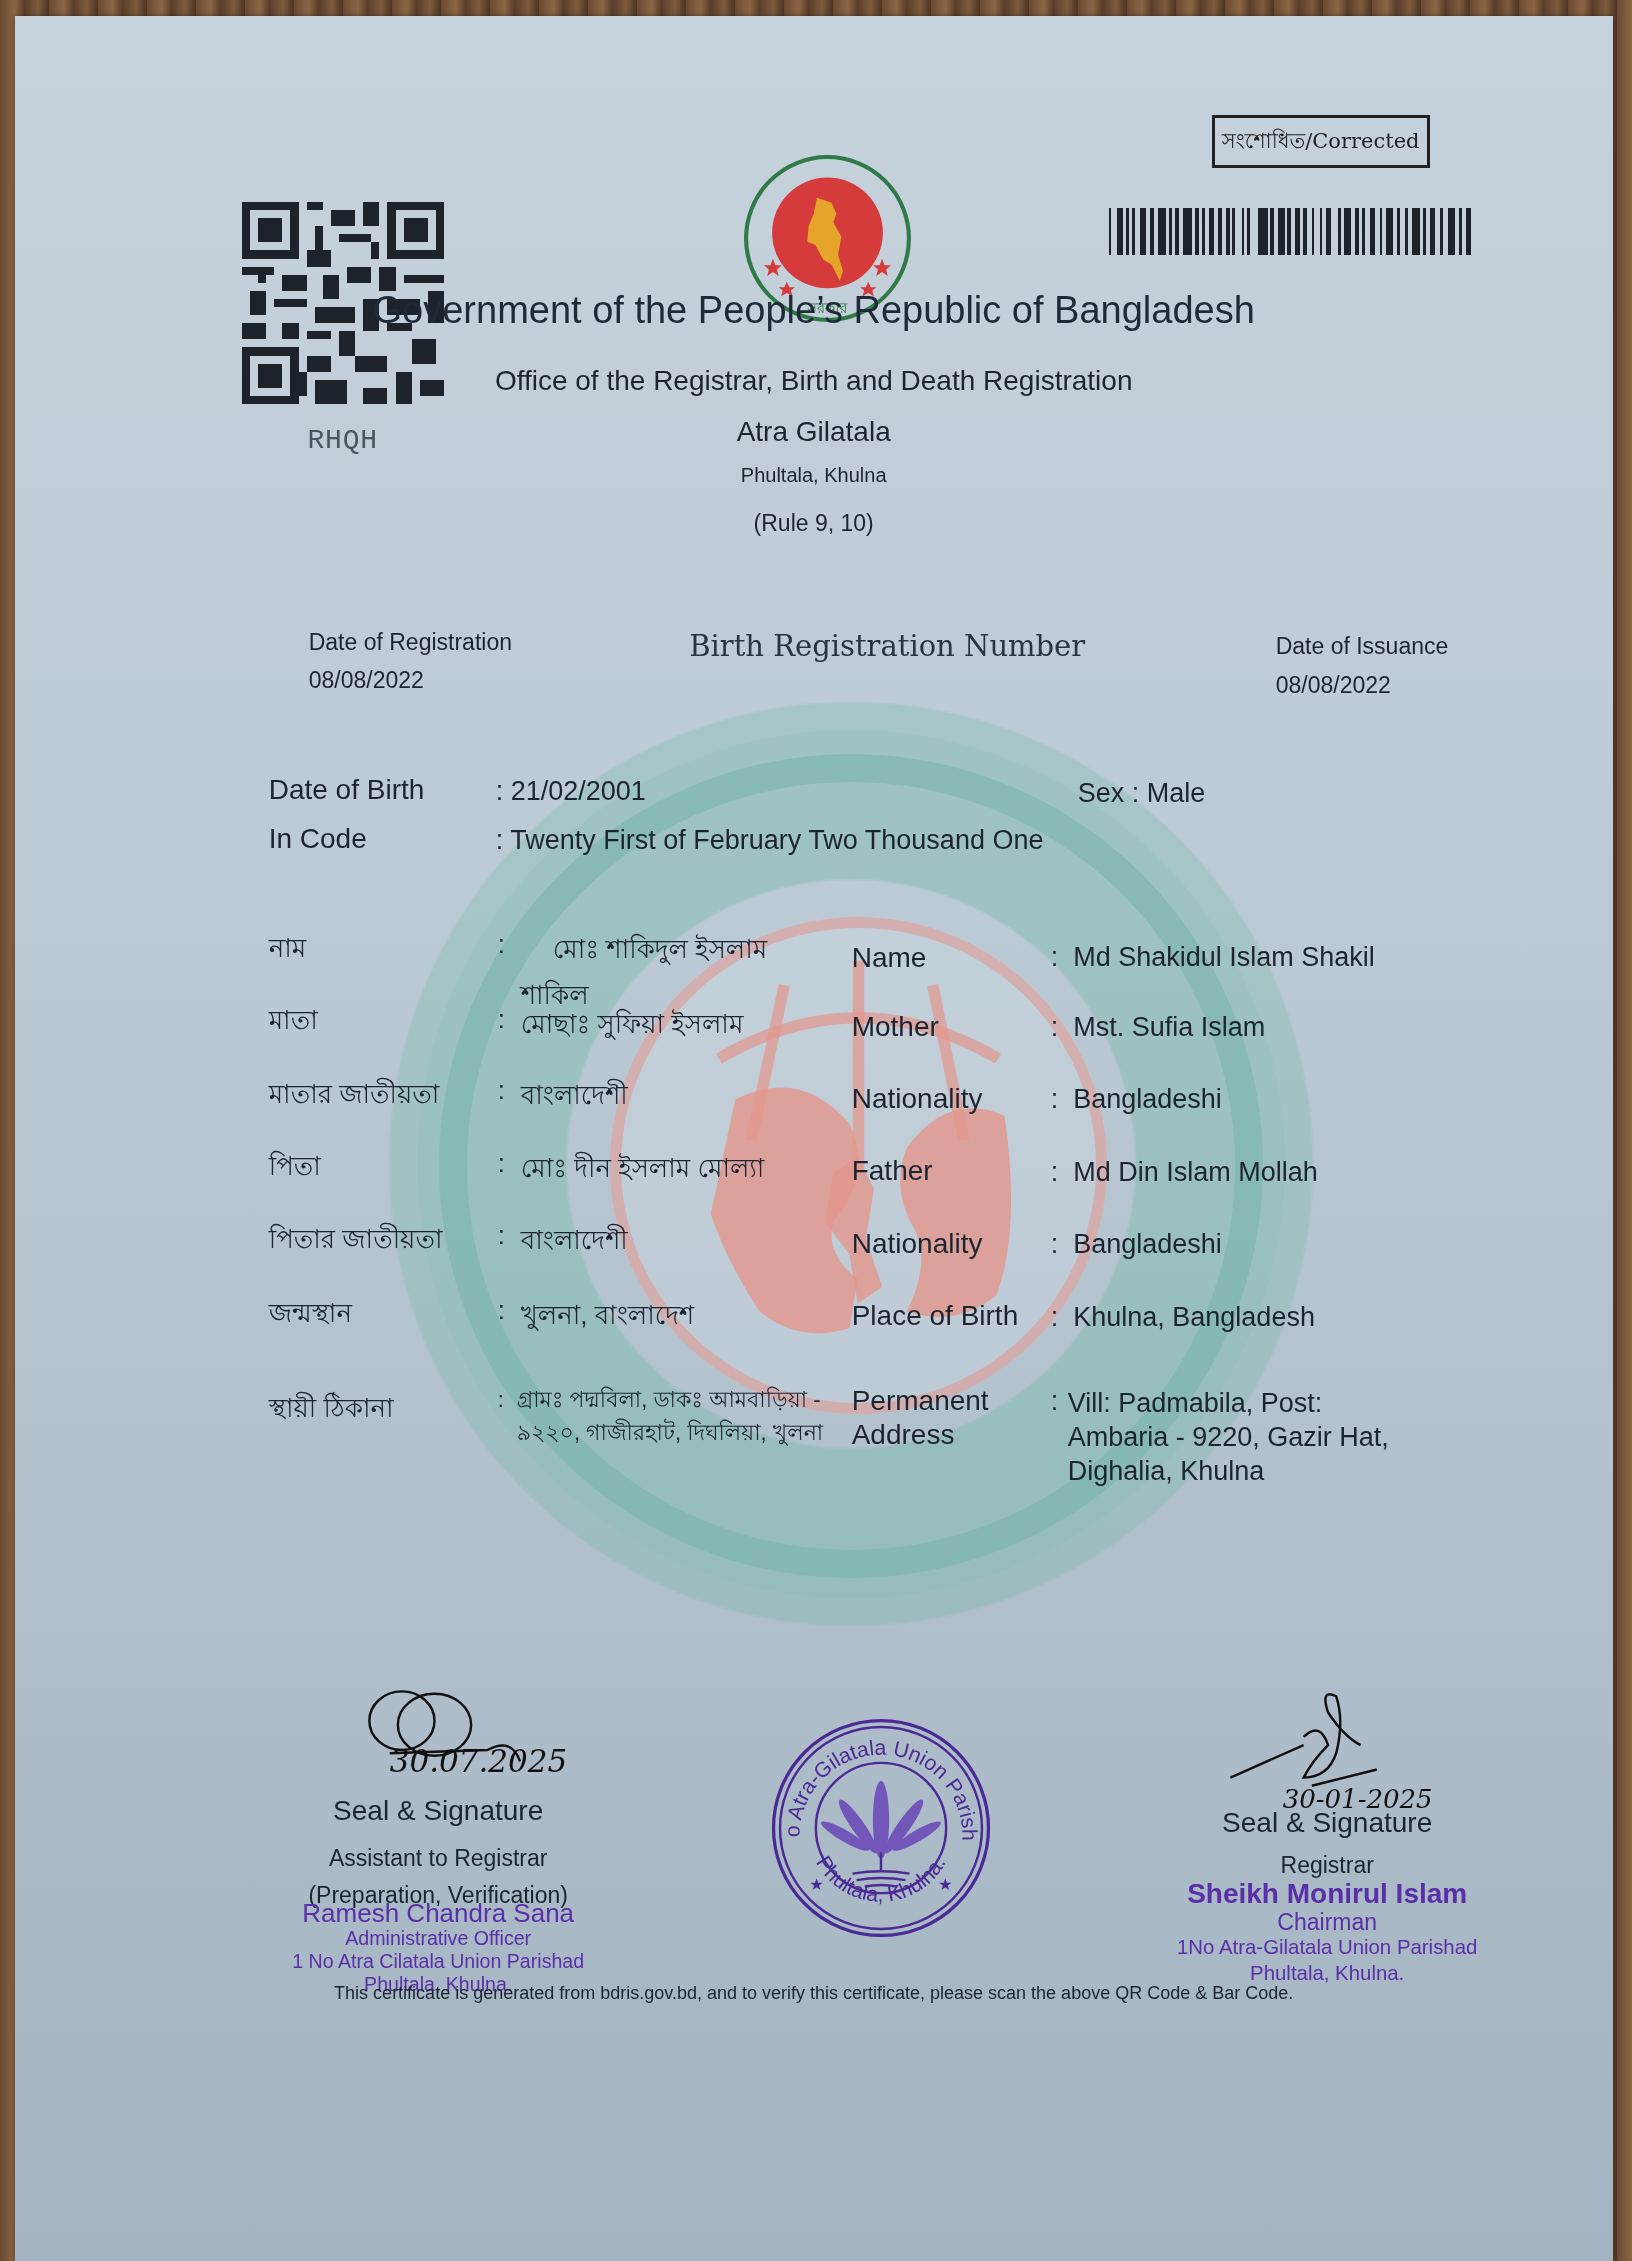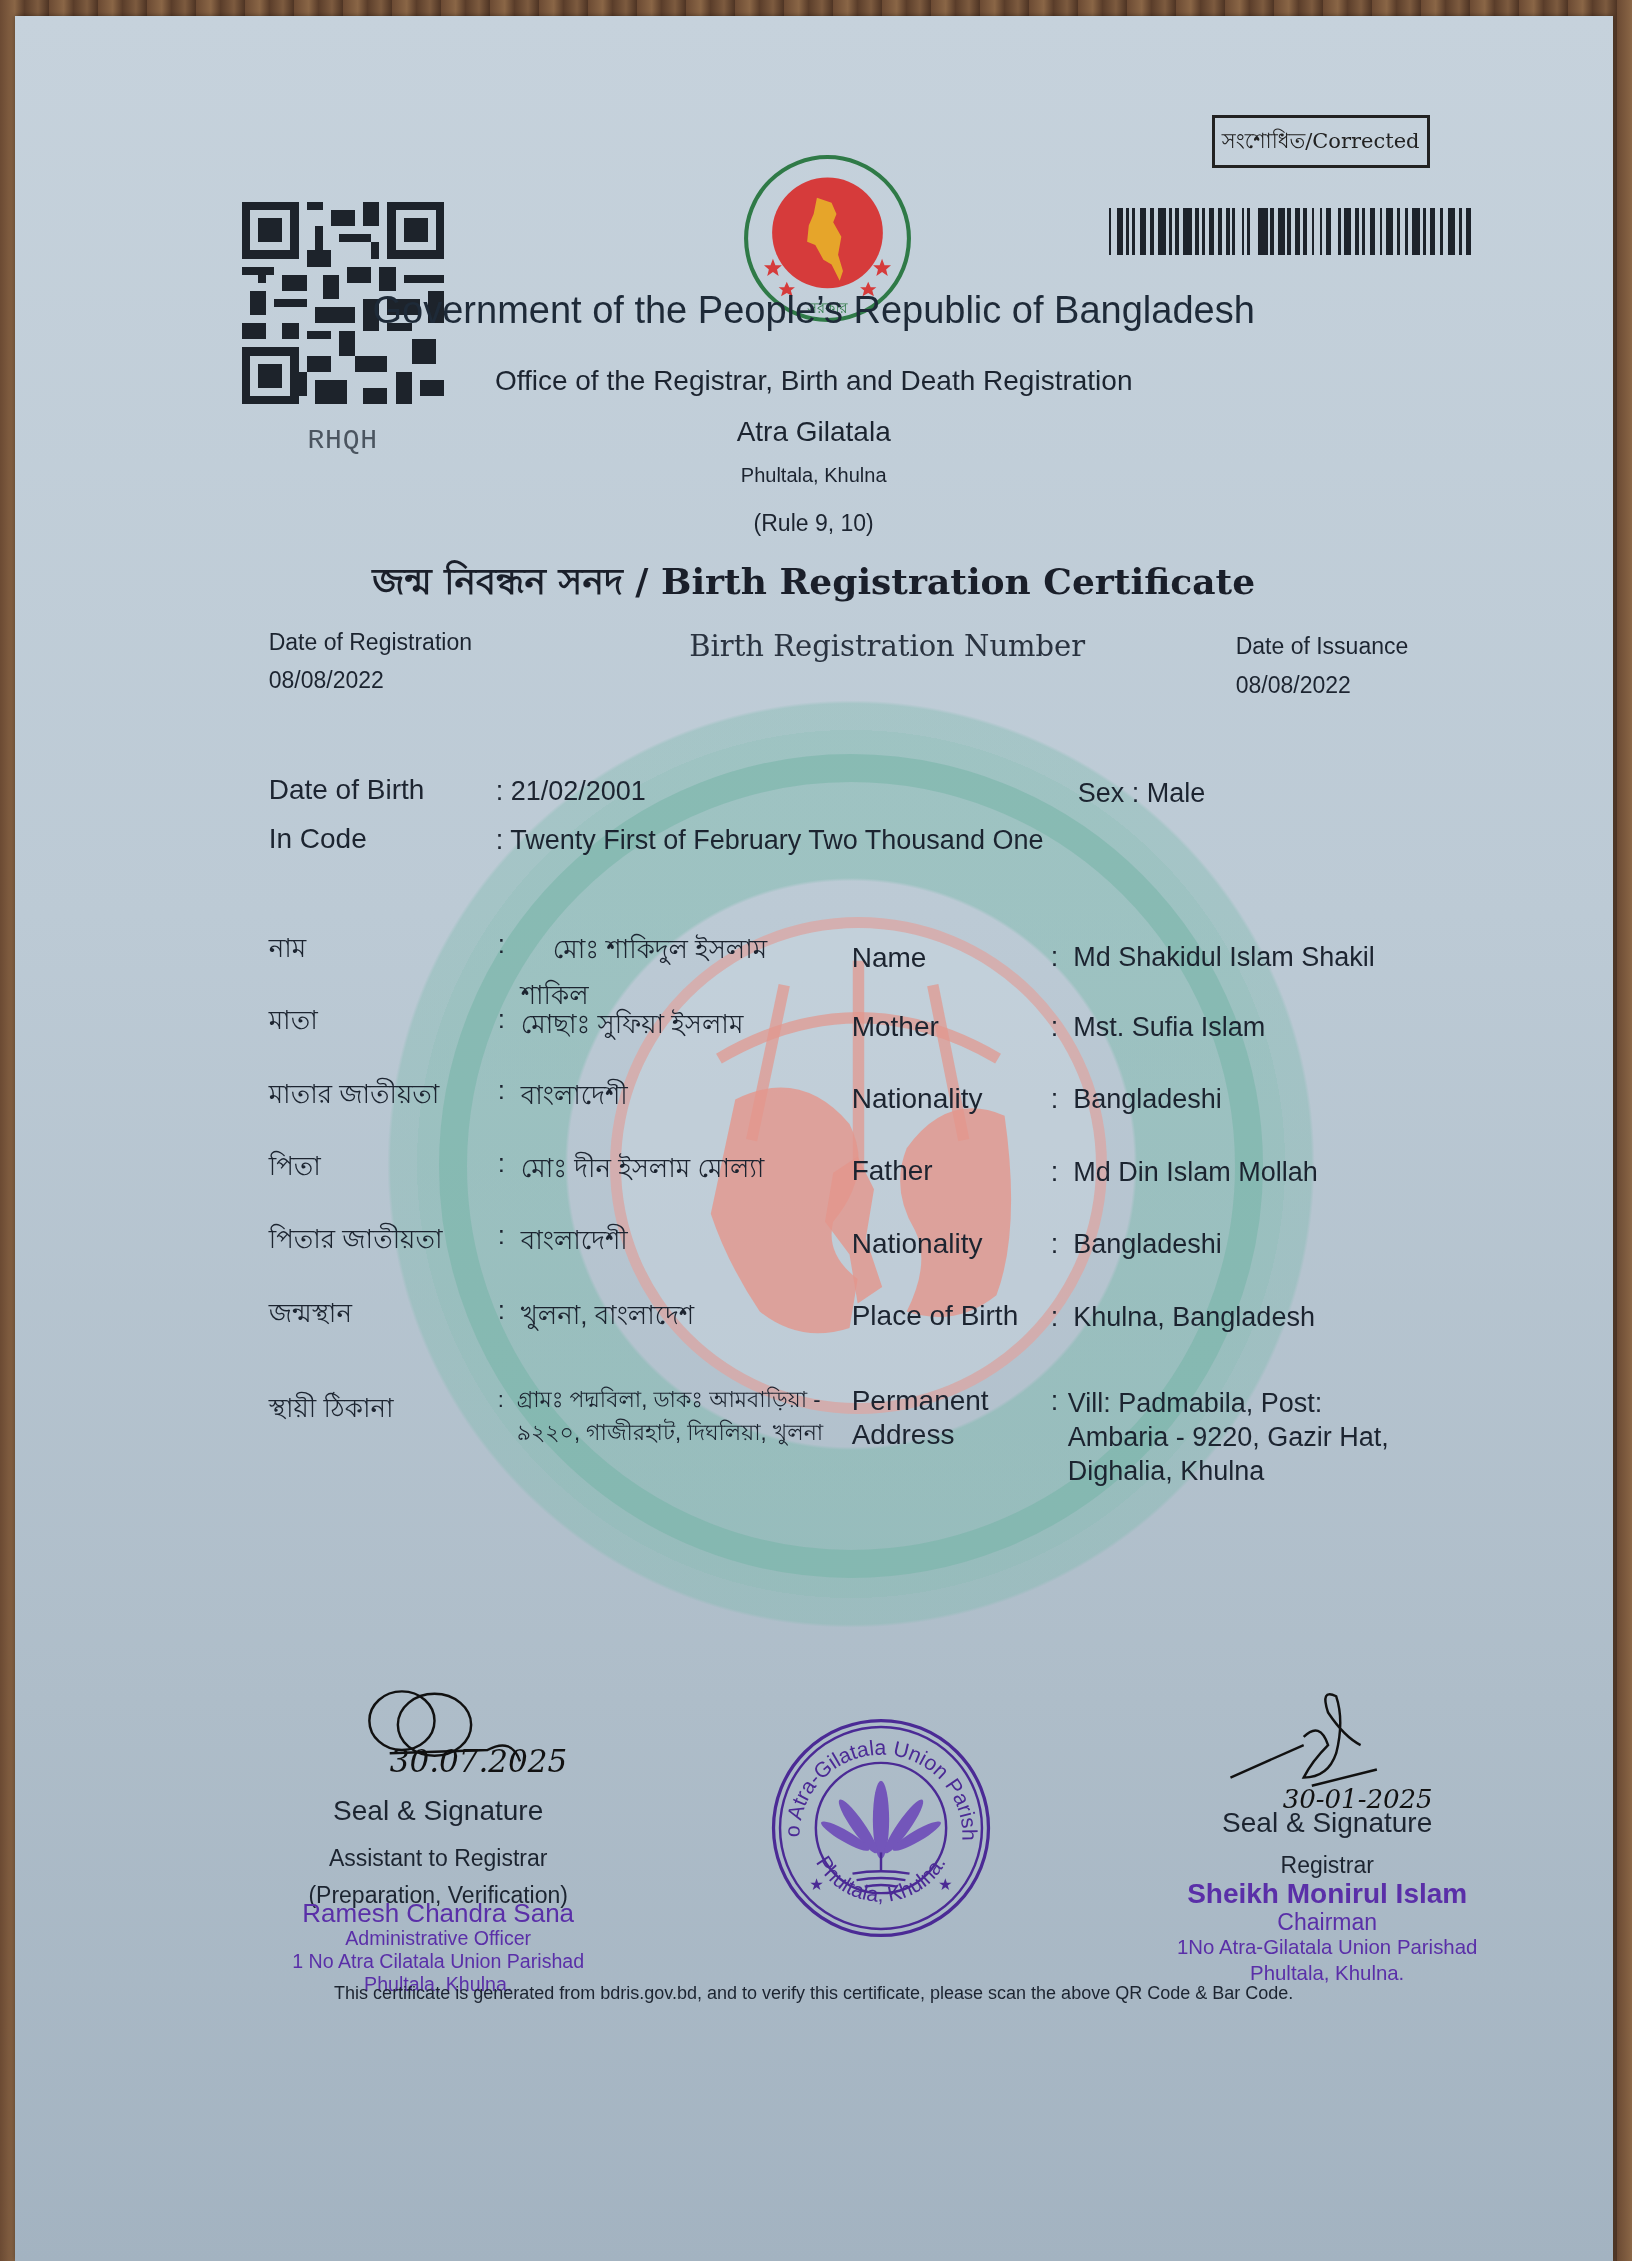--- a/index.html
+++ b/index.html
@@ -34,21 +34,21 @@
     font-family: "DejaVu Serif", serif; font-size: 21px; line-height: 47px; text-align: center; color: #222; }
   .barcode { left: 1093px; top: 192px; width: 365px; height: 47px; }
   .emblem { left: 727px; top: 137px; width: 171px; height: 171px; }
   .gov-title { left: 0; width: 1598px; top: 273px; font-size: 38px; color: #1e2a38; }
   .sub1 { left: 0; width: 1598px; top: 349px; font-size: 28px; }
   .sub2 { left: 0; width: 1598px; top: 400px; font-size: 28px; }
   .sub3 { left: 0; width: 1598px; top: 448px; font-size: 20px; }
   .sub4 { left: 0; width: 1598px; top: 494px; font-size: 23px; }
   .cert-title { left: 0; width: 1598px; top: 538px; font-family: "DejaVu Serif", serif; font-weight: bold; font-size: 36px; color: #1a1f2a; }
 
-  .lbl-sm { font-size: 23px; }
+  .lbl-sm { font-size: 23px; margin-left: 40px; }
   .serif-lg { font-family: "DejaVu Serif", serif; font-size: 29px; }
   .serif-num { font-family: "DejaVu Serif", serif; font-weight: bold; font-size: 31px; letter-spacing: 0.8px; }
 
   .row-label { font-size: 28px; }
   .row-val { font-size: 27px; }
   .bn { font-size: 26px; }
   .bn-sm { font-size: 22px; line-height: 33px; }
 
   .sig-head { font-size: 28px; }
   .sig-sub { font-size: 23px; }
@@ -194,21 +194,20 @@
           <rect x="441" width="6" height="58"></rect>
       </g>
     </svg>
   </div>
 
   <div class="abs center gov-title">Government of the People’s Republic of Bangladesh</div>
   <div class="abs center sub1">Office of the Registrar, Birth and Death Registration</div>
   <div class="abs center sub2">Atra Gilatala</div>
   <div class="abs center sub3">Phultala, Khulna</div>
   <div class="abs center sub4">(Rule 9, 10)</div>
-  <div class="abs center cert-title">জন্ম নিবন্ধন সনদ / Birth Registration Certificate</div>
 
   <div class="abs lbl-sm" style="left:254px;top:613px">Date of Registration</div>
   <div class="abs lbl-sm" style="left:254px;top:651px">08/08/2022</div>
   <div class="abs center serif-lg" style="left:579px;width:587px;top:613px;color:#2a3340">Birth Registration Number</div>
   <div class="abs lbl-sm" style="left:1221px;top:617px">Date of Issuance</div>
   <div class="abs lbl-sm" style="left:1221px;top:656px">08/08/2022</div>
 
   <div class="abs row-label" style="left:254px;top:758px">Date of Birth</div>
   <div class="abs row-val" style="left:481px;top:760px">: 21/02/2001</div>
   <div class="abs row-val" style="left:1063px;top:762px">Sex : Male</div>

